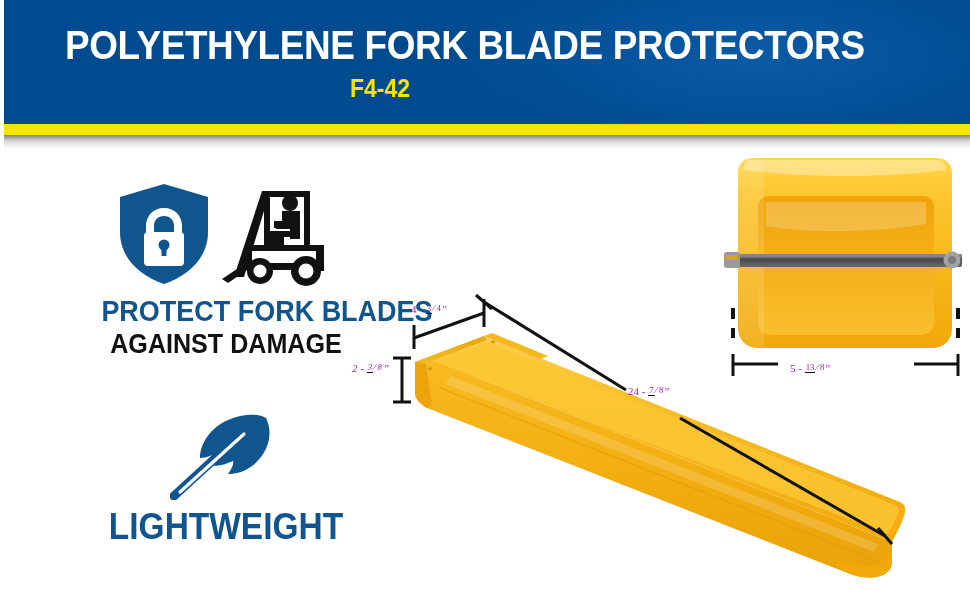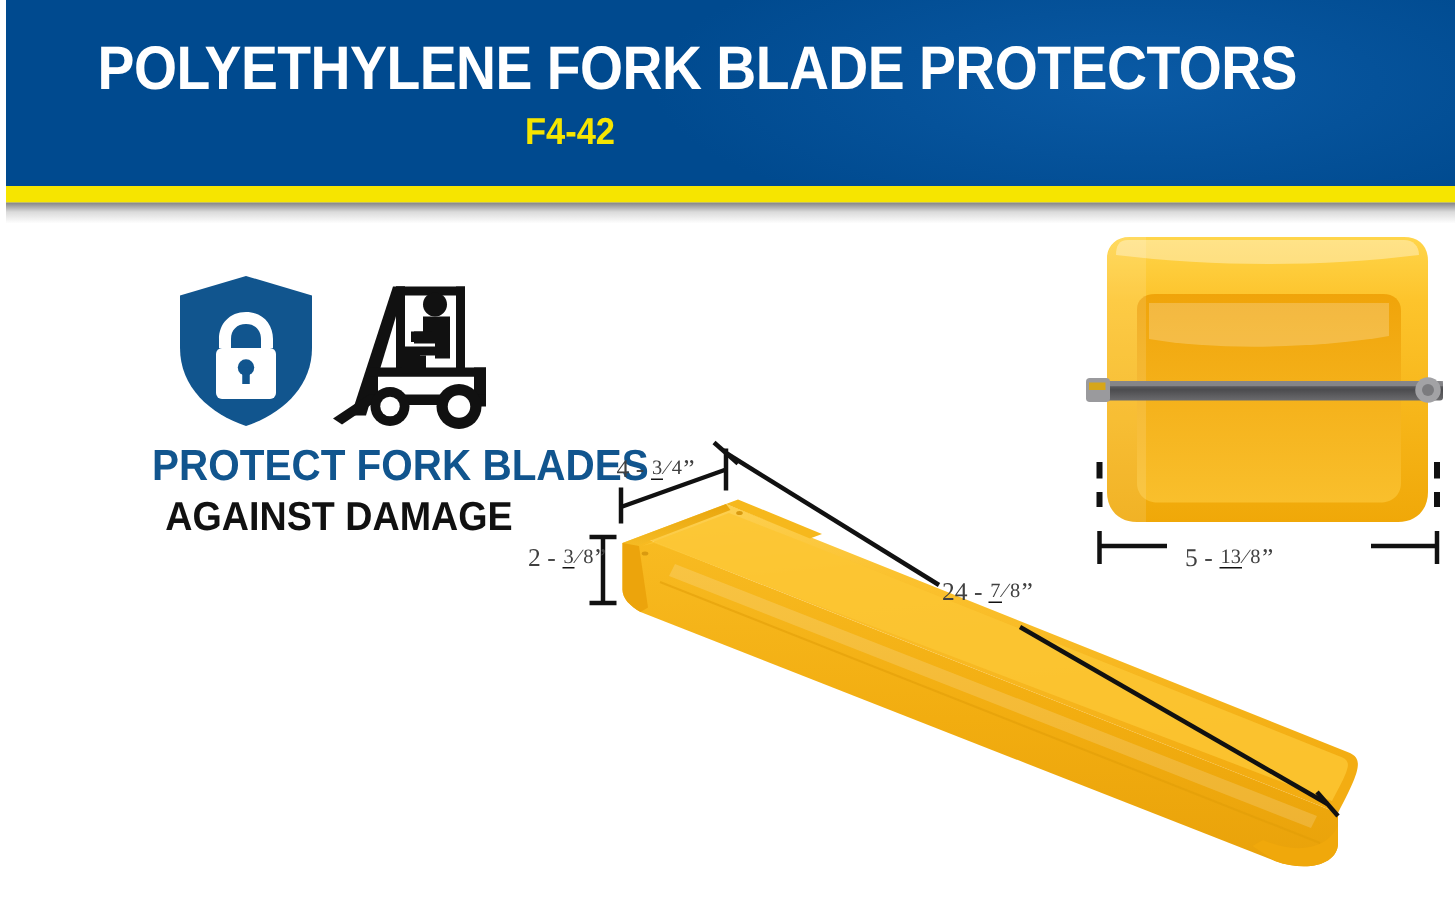--- a/index.html
+++ b/index.html
@@ -150,37 +150,37 @@
     left: 380px;
     top: 150px;
     width: 590px;
     height: 450px;
   }
   #diagram svg { position: absolute; left: 0; top: 0; }
 
   .dim-text {
     position: absolute;
     font-family: "Liberation Serif", serif;
-    font-size: 17px;
-    color: #404040;
+    font-size: 11px;
+    color: #a21caf;
     white-space: nowrap;
   }
   .dim-text .frac {
     display: inline-block;
     font-size: 0.80em;
     vertical-align: 0.18em;
   }
   .dim-text .frac .num {
     border-bottom: 1px solid #111;
     padding: 0 1px;
   }
   .dim-text .frac .den { padding: 0 1px; }
 
   #dim-width  { left: 31px; top: 153px; }
-  #dim-height { left: -28px; top: 212px; }
+  #dim-height { left: -28px; top: 212px; font-style: italic; }
   #dim-length { left: 248px; top: 235px; }
   #dim-endw   { left: 410px; top: 212px; }
 </style>
 </head>
 <body>
 
 <div id="page">
 
   <div id="header-bar"></div>
   <div id="header-stripe"></div>
@@ -232,20 +232,33 @@
         <circle cx="38" cy="84" r="13" fill="#111111"></circle>
         <circle cx="38" cy="84" r="6.5" fill="#ffffff"></circle>
         <circle cx="84" cy="84" r="15" fill="#111111"></circle>
         <circle cx="84" cy="84" r="7.5" fill="#ffffff"></circle>
       </svg>
     </div>
     <div class="feature-line1">PROTECT FORK BLADES</div>
     <div class="feature-line2">AGAINST DAMAGE</div>
   </div>
 
+  <div id="feature-lightweight">
+    <div id="feather-icon-wrap">
+      <svg id="feather-icon" width="112" height="92" viewBox="0 0 112 92">
+        <path d="M96 10 C104 26 98 46 82 58 C74 64 66 66 58 66
+                 C62 60 64 56 63 53 C60 54 52 58 44 58
+                 C49 51 52 46 51 43 C47 45 38 50 30 50
+                 C30 36 40 20 58 12 C72 6 88 5 96 10 Z" fill="#11558e"></path>
+        <path d="M4 88 L76 22" stroke="#11558e" stroke-width="9" stroke-linecap="round"></path>
+        <path d="M10 84 L74 26" stroke="#ffffff" stroke-width="3.2" stroke-linecap="round"></path>
+      </svg>
+    </div>
+    <div id="lightweight-label">LIGHTWEIGHT</div>
+  </div>
 
   <div id="diagram">
     <svg width="590" height="450" viewBox="0 0 590 450">
       <defs>
         <linearGradient id="bodyTop" x1="0" y1="0" x2="0.25" y2="1">
           <stop offset="0%" stop-color="#fdd256"></stop>
           <stop offset="30%" stop-color="#fbc22f"></stop>
           <stop offset="100%" stop-color="#f3ad12"></stop>
         </linearGradient>
         <linearGradient id="bodySide" x1="0" y1="0" x2="0" y2="1">

